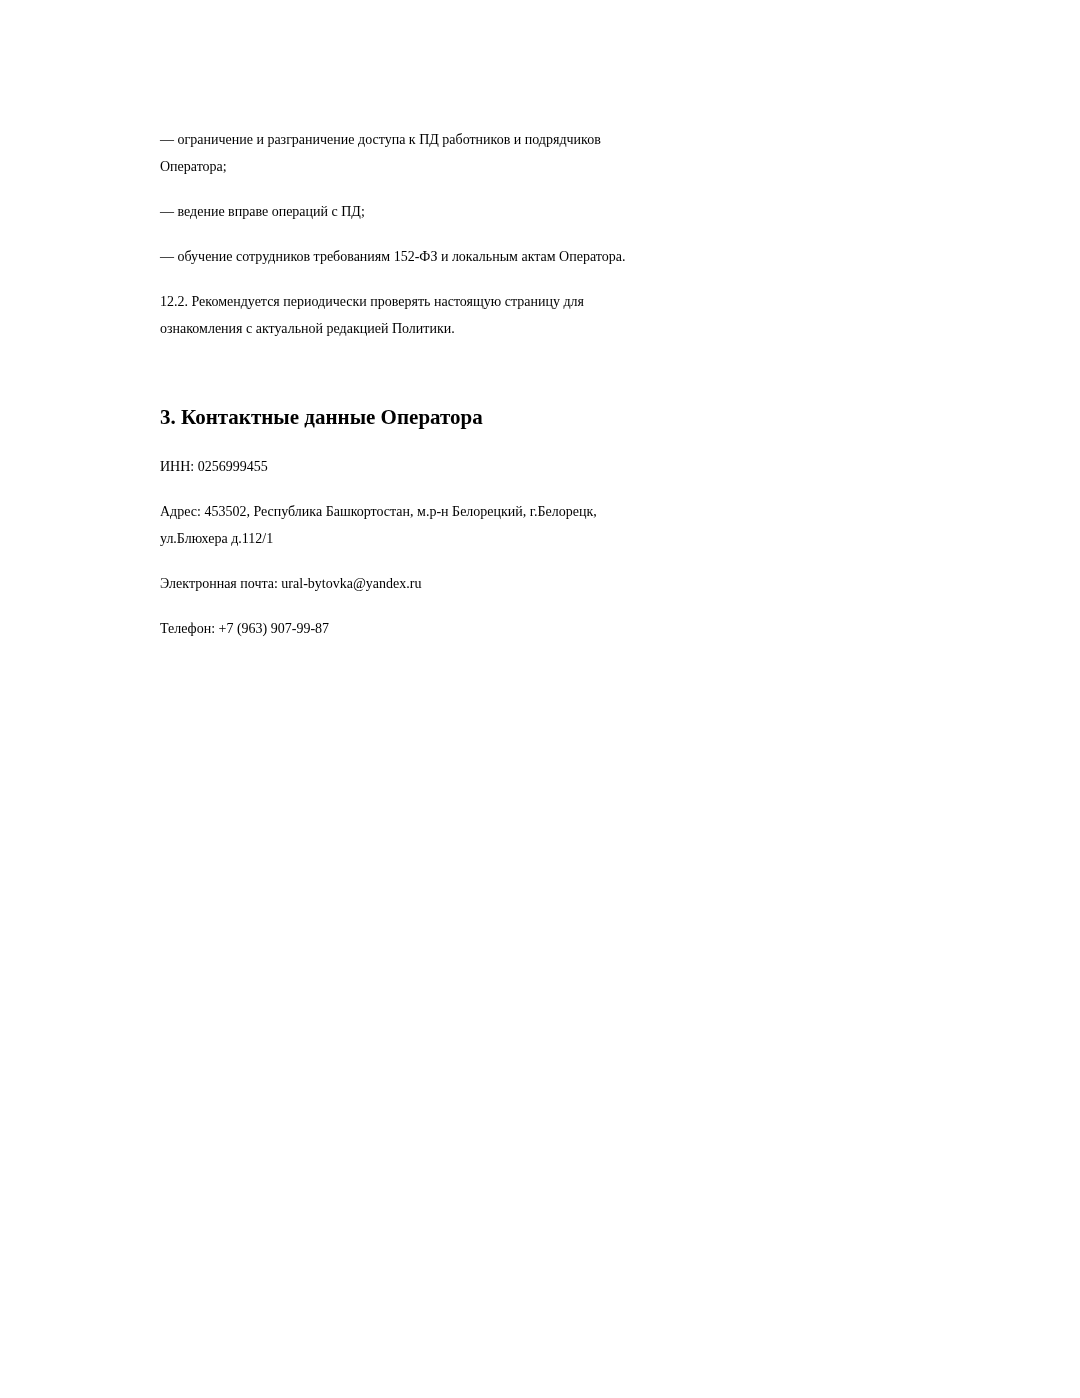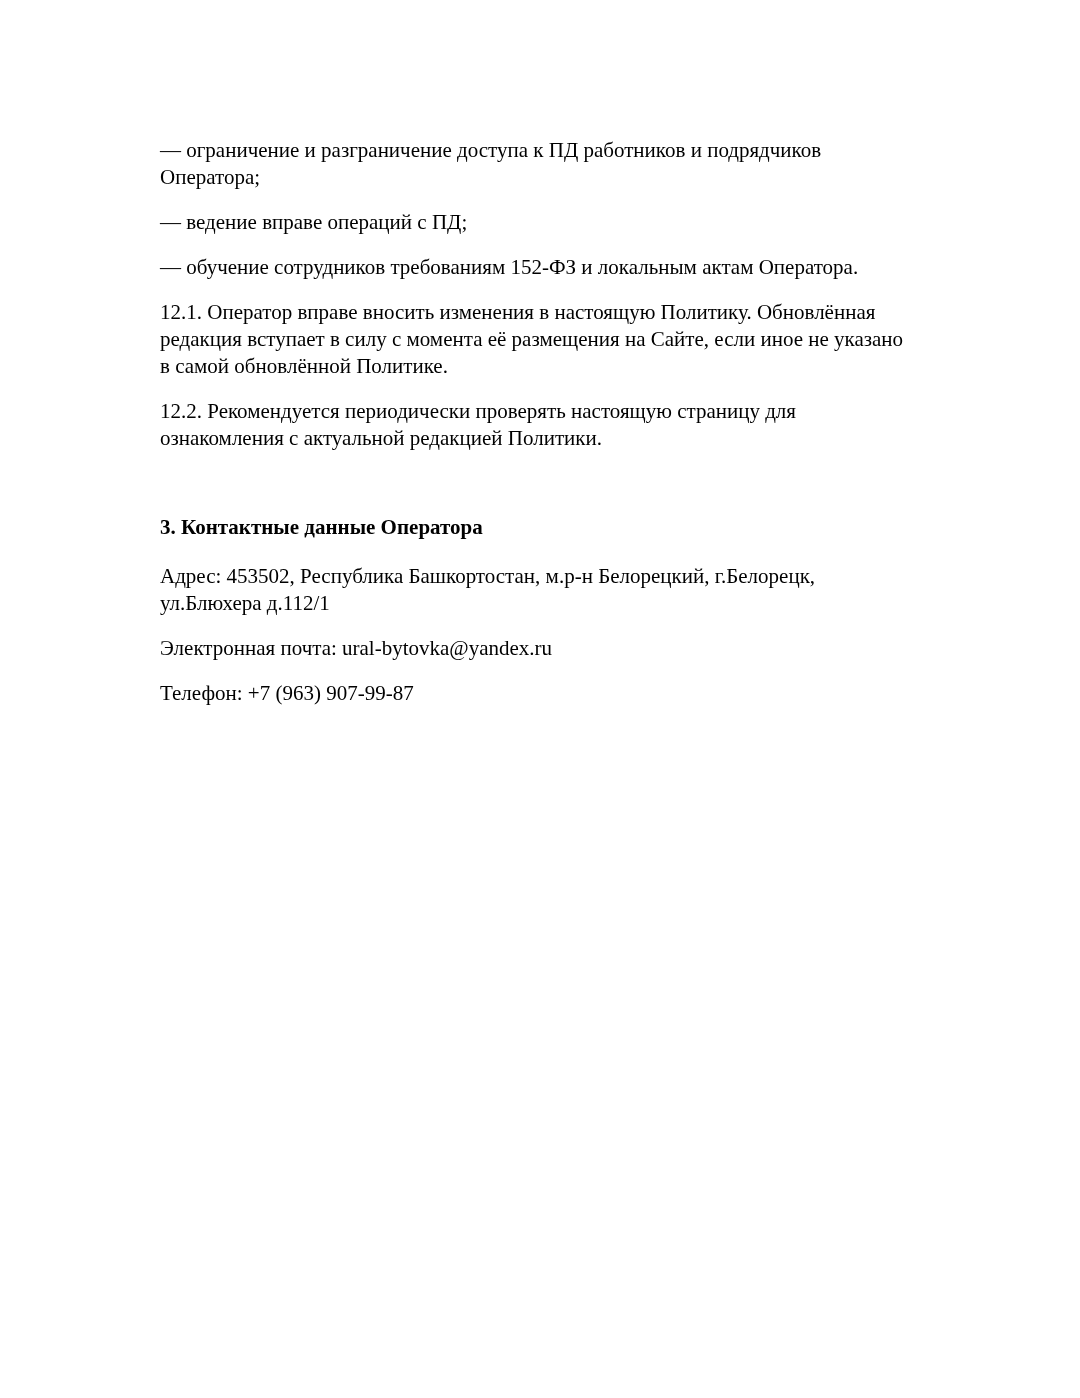--- a/index.html
+++ b/index.html
@@ -24,23 +24,23 @@
     height: 1398px;
     background: #ffffff;
   }
   .content {
     position: absolute;
     left: 160px;
     top: 122px;
     width: 820px;
   }
   .para {
-    font-size: 21px;
+    font-size: 14px;
     line-height: 27px;
-    margin: 15px 0 18px 0;
+    margin: 4px 0 18px 0;
     white-space: pre-line; 
     font-weight: normal;
   }
   .heading {
     font-size: 21px;
     line-height: 27px;
     font-weight: bold;
     margin: 62px 0 22px 0;
     white-space: pre-line;
   }
@@ -53,30 +53,28 @@
 
     <p class="para">— ограничение и разграничение доступа к ПД работников и подрядчиков
 Оператора;</p>
 
     <p class="para">— ведение вправе операций с ПД;</p>
 
 
     <p class="para">— обучение сотрудников требованиям 152-ФЗ и локальным актам Оператора.</p>
 
 
-    <p class="para">12.1. Оператор вправе вносить изменения в настоящую Политику. Обновлённая
-редакция вступает в силу с момента её размещения на Сайте, если иное не указано
-в самой обновлённой Политике.</p>
 
     <p class="para">12.2. Рекомендуется периодически проверять настоящую страницу для
 ознакомления с актуальной редакцией Политики.</p>
 
     <h2 class="heading">3. Контактные данные Оператора</h2>
 
 
+    <p class="para">ИНН: 0256999455</p>
 
 
     <p class="para">Адрес: 453502, Республика Башкортостан, м.р-н Белорецкий, г.Белорецк,
 ул.Блюхера д.112/1</p>
 
     <p class="para">Электронная почта: ural-bytovka@yandex.ru</p>
 
     <p class="para">Телефон: +7 (963) 907-99-87</p>
 
   </div>

